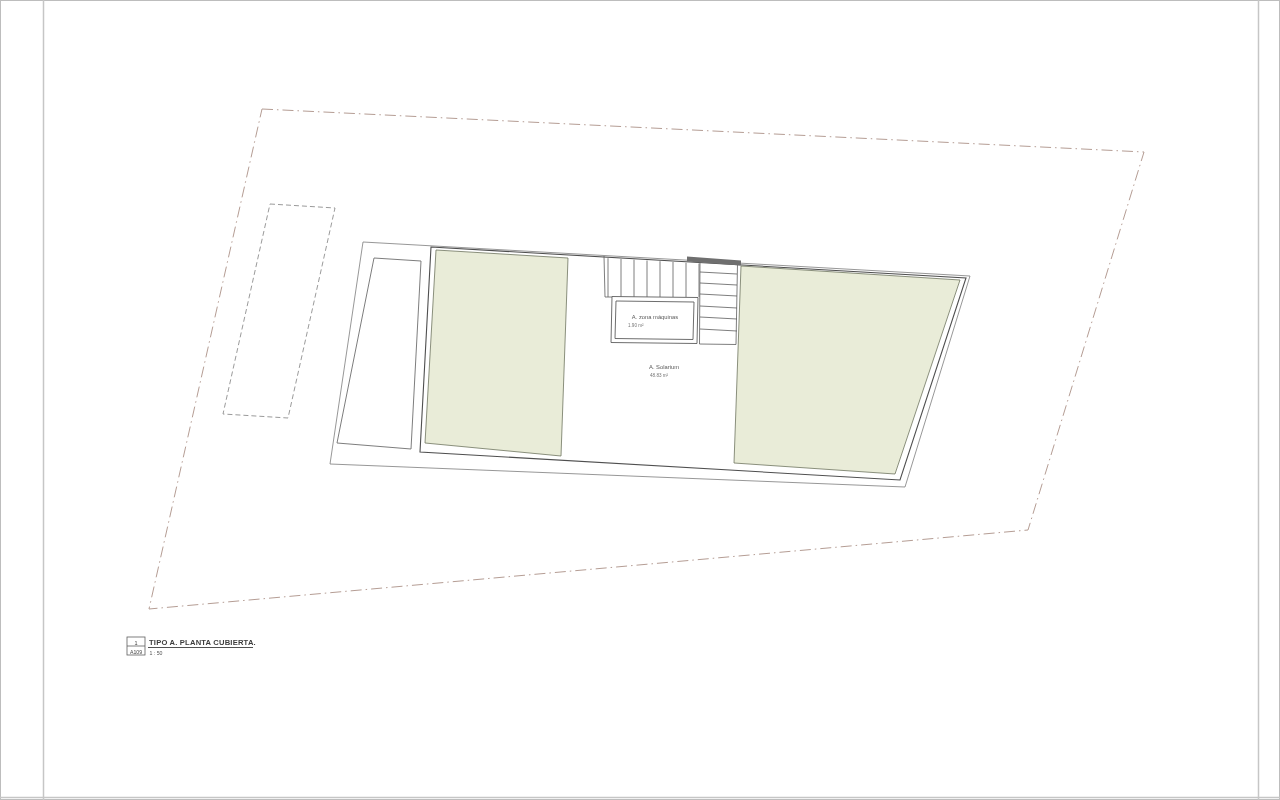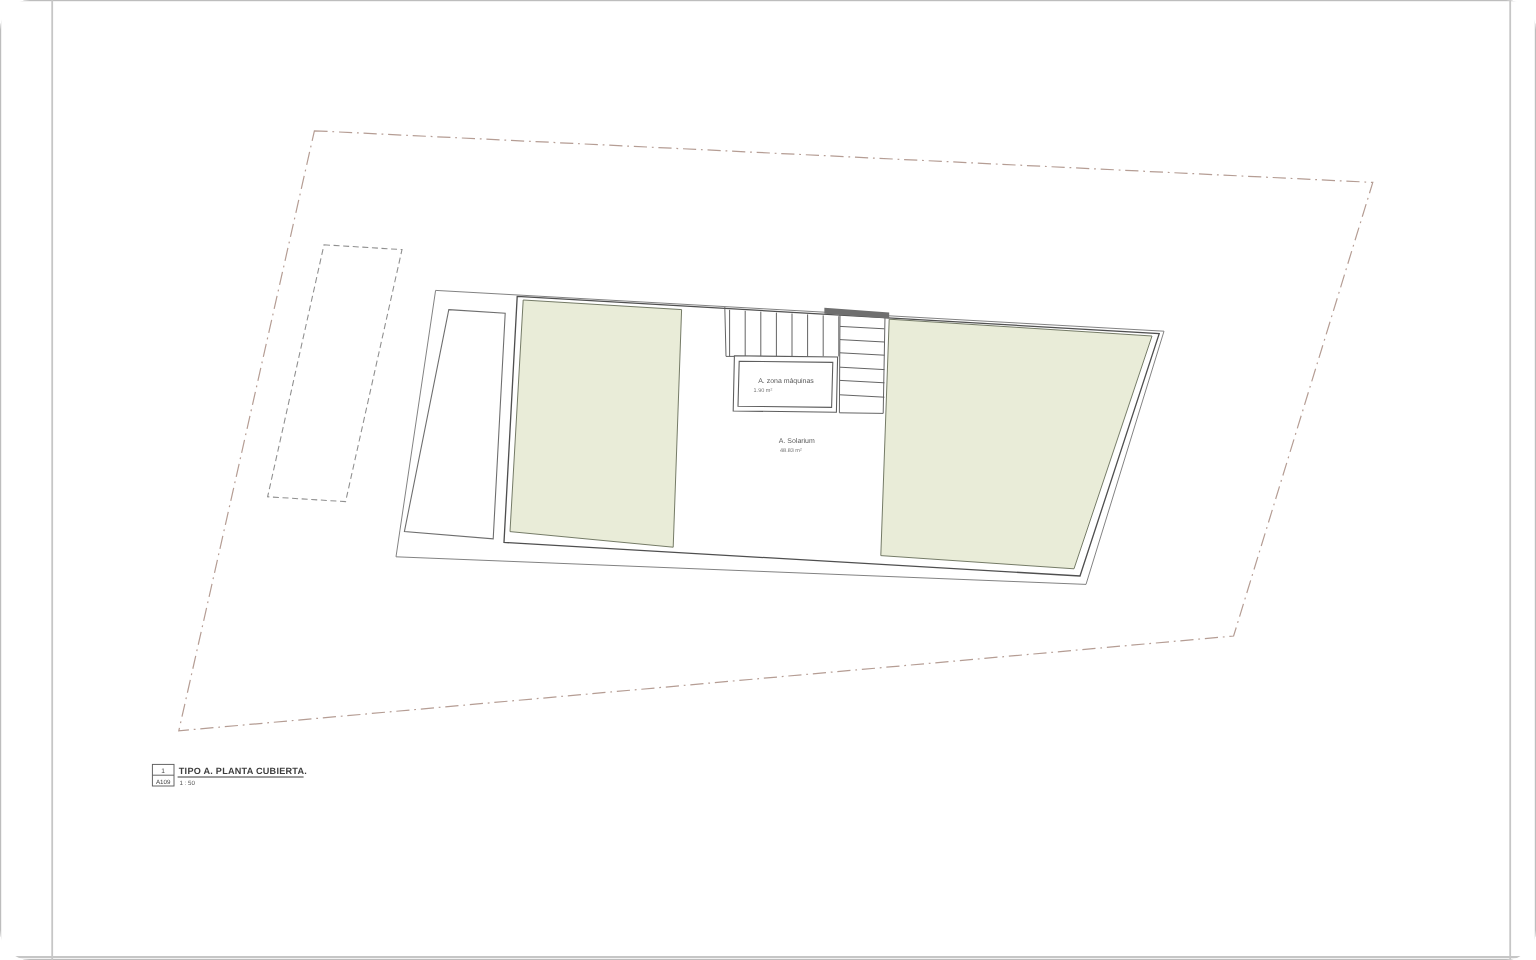--- a/index.html
+++ b/index.html
@@ -1,17 +1,17 @@
 <!DOCTYPE html>
 <html><head>
 <meta charset="utf-8">
 <style>
   html,body{margin:0;padding:0;background:#ffffff;}
   .sheet{position:relative;width:1280px;height:800px;background:#fff;overflow:hidden;
-         font-family:"Liberation Sans",sans-serif;border-radius:25px;}
+         font-family:"Liberation Sans",sans-serif;}
   svg{display:block;}
   .frame{stroke:#bdbdbd;stroke-width:1;fill:none;}
   .frameline{stroke:#c6c6c6;stroke-width:1.5;}
   .site{fill:none;stroke-width:1;stroke-dasharray:11 4 1.5 4;}
   .dashed{fill:none;stroke:#8f8f8f;stroke-width:0.9;stroke-dasharray:5 3;}
   .eave{fill:#ffffff;stroke:#7c7c7c;stroke-width:0.8;}
   .room{fill:#ffffff;stroke:#6e6e6e;stroke-width:0.9;}
   .slab{fill:#ffffff;stroke:#4f4f4f;stroke-width:1.1;}
   .terrace{stroke:#6f7560;stroke-width:0.8;}
   .stair{stroke:#5d5d5d;stroke-width:0.8;fill:none;}

